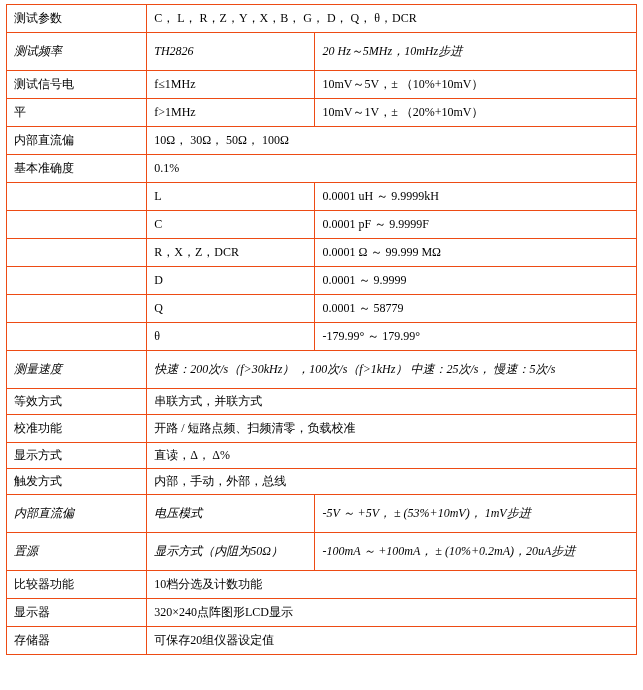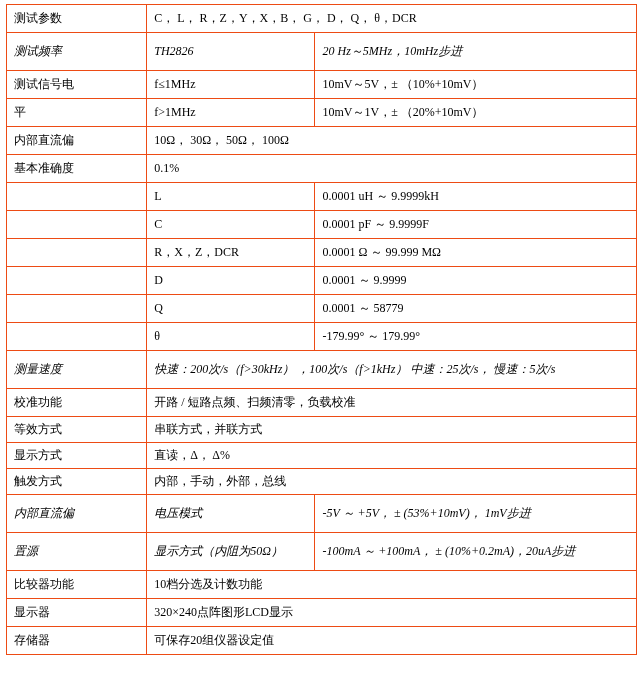--- a/index.html
+++ b/index.html
@@ -127,27 +127,27 @@
       <td class="mid short">θ</td>
       <td class="short">-179.99° ～ 179.99°</td>
     </tr>
 
     <tr>
       <td class="label tall">测量速度</td>
       <td class="tall" colspan="2">快速：200次/s（f&gt;30kHz） ，100次/s（f&gt;1kHz） 中速：25次/s， 慢速：5次/s</td>
     </tr>
 
     <tr>
-      <td class="label short">校准功能</td>
-      <td class="short" colspan="2">开路 / 短路点频、扫频清零，负载校准</td>
+      <td class="label mini">等效方式</td>
+      <td class="mini" colspan="2">串联方式，并联方式</td>
     </tr>
 
     <tr>
-      <td class="label mini">等效方式</td>
-      <td class="mini" colspan="2">串联方式，并联方式</td>
+      <td class="label short">校准功能</td>
+      <td class="short" colspan="2">开路 / 短路点频、扫频清零，负载校准</td>
     </tr>
 
 
     <tr>
       <td class="label mini">显示方式</td>
       <td class="mini" colspan="2">直读，Δ， Δ%</td>
     </tr>
 
     <tr>
       <td class="label mini">触发方式</td>

